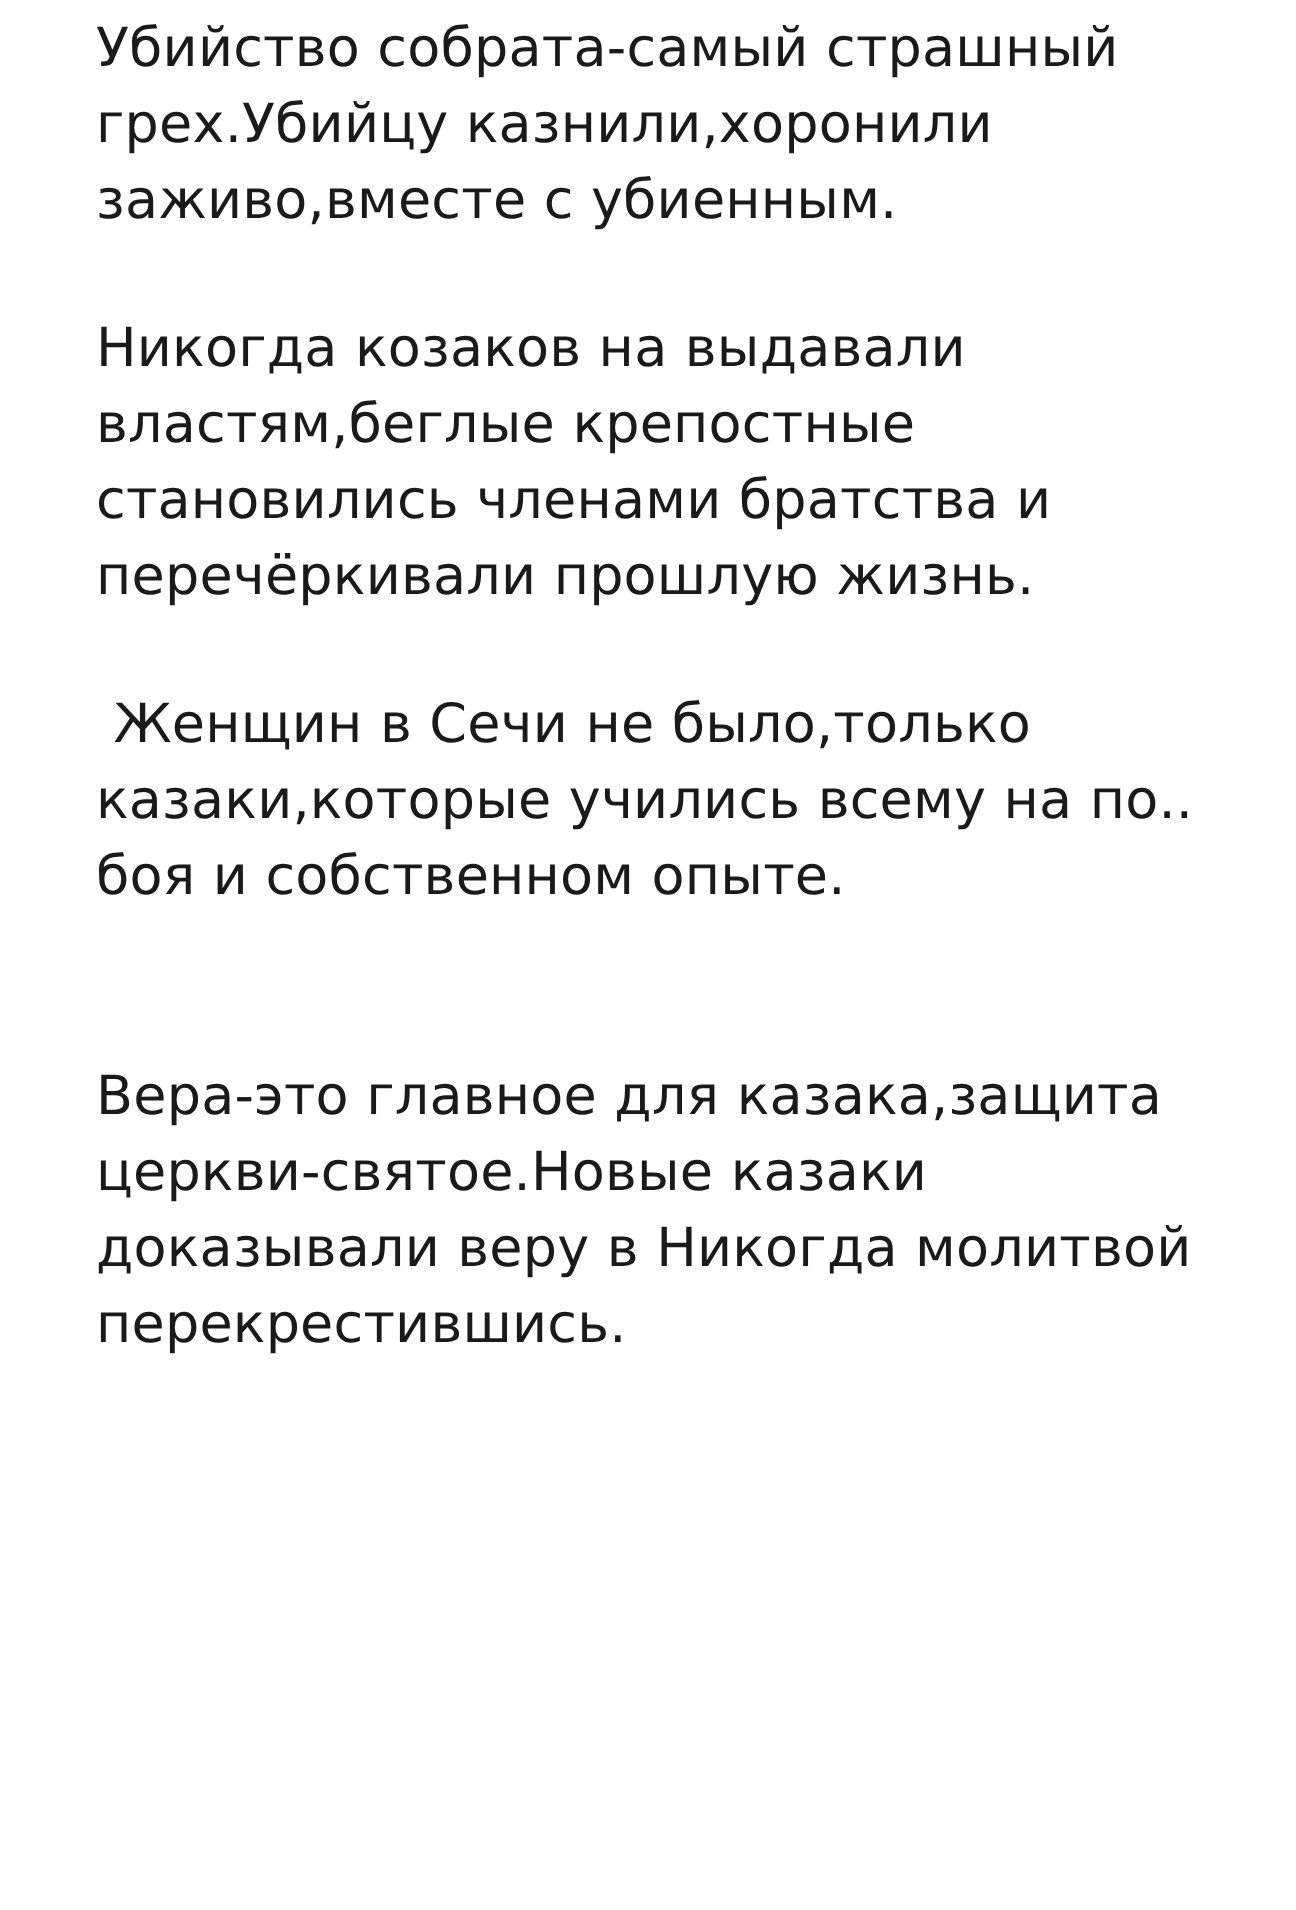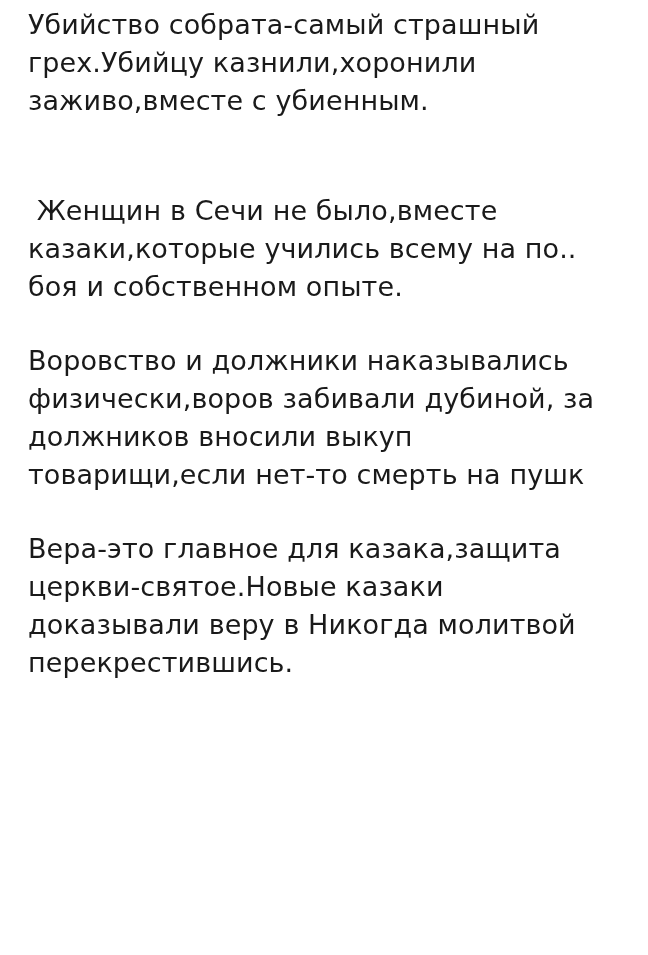--- a/index.html
+++ b/index.html
@@ -13,20 +13,21 @@
     overflow: hidden;
     font-family: "DejaVu Sans", sans-serif;
   }
   .page {
     width: 612px;
     height: 955px;
     box-sizing: border-box;
     padding: 6px 0 0 28px;
     background: #ffffff;
     position: relative;
+    margin-left: 20px;
   }
   .para {
     color: #1a1a1a;
     font-size: 27px;
     line-height: 38px;
     font-family: "DejaVu Sans", sans-serif;
     font-weight: 400;
     letter-spacing: 0.1px;
     white-space: pre-wrap;
     word-break: normal;
@@ -36,23 +37,23 @@
   .gap-md { height: 36px; }
 </style>
 </head>
 <body>
 
 <div class="page">
 
   <div class="para">Убийство собрата-самый страшный грех.Убийцу казнили,хоронили заживо,вместе с убиенным.</div>
   <div class="gap-md"></div>
 
+  <div class="para">Никогда козаков на выдавали властям,беглые крепостные становились членами братства и перечёркивали прошлую жизнь.</div>
   <div class="gap-md"></div>
 
-  <div class="para"> Женщин в Сечи не было,вместе казаки,которые учились всему на по.. боя и собственном опыте.</div>
+  <div class="para"> Женщин в Сечи не было,только казаки,которые учились всему на по.. боя и собственном опыте.</div>
   <div class="gap-md"></div>
 
-  <div class="para">Воровство и должники наказывались физически,воров забивали дубиной, за должников вносили выкуп товарищи,если нет-то смерть на пушк</div>
   <div class="gap-md"></div>
 
   <div class="para">Вера-это главное для казака,защита церкви-святое.Новые казаки доказывали веру в Никогда молитвой перекрестившись.</div>
 
 </div>
 
 </body></html>

